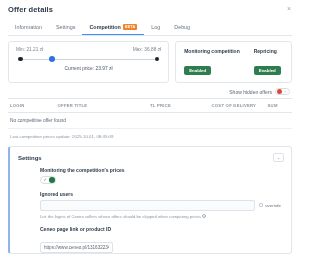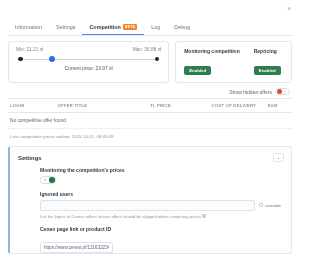--- a/index.html
+++ b/index.html
@@ -223,20 +223,21 @@
     border: .5px solid #a8b1bb; font-size: 3px;
     text-align: center; line-height: 4px; color: #a8b1bb;
   }
 </style>
 </head>
 <body>
 
 <div class="modal">
 
   <div class="modal-header">
+    <div class="modal-title">Offer details</div>
     <div class="close-icon">×</div>
   </div>
 
   <div class="tabs">
     <div class="tab">
       <span>Information</span>
     </div>
     <div class="tab">
       <span>Settings</span>
     </div>

